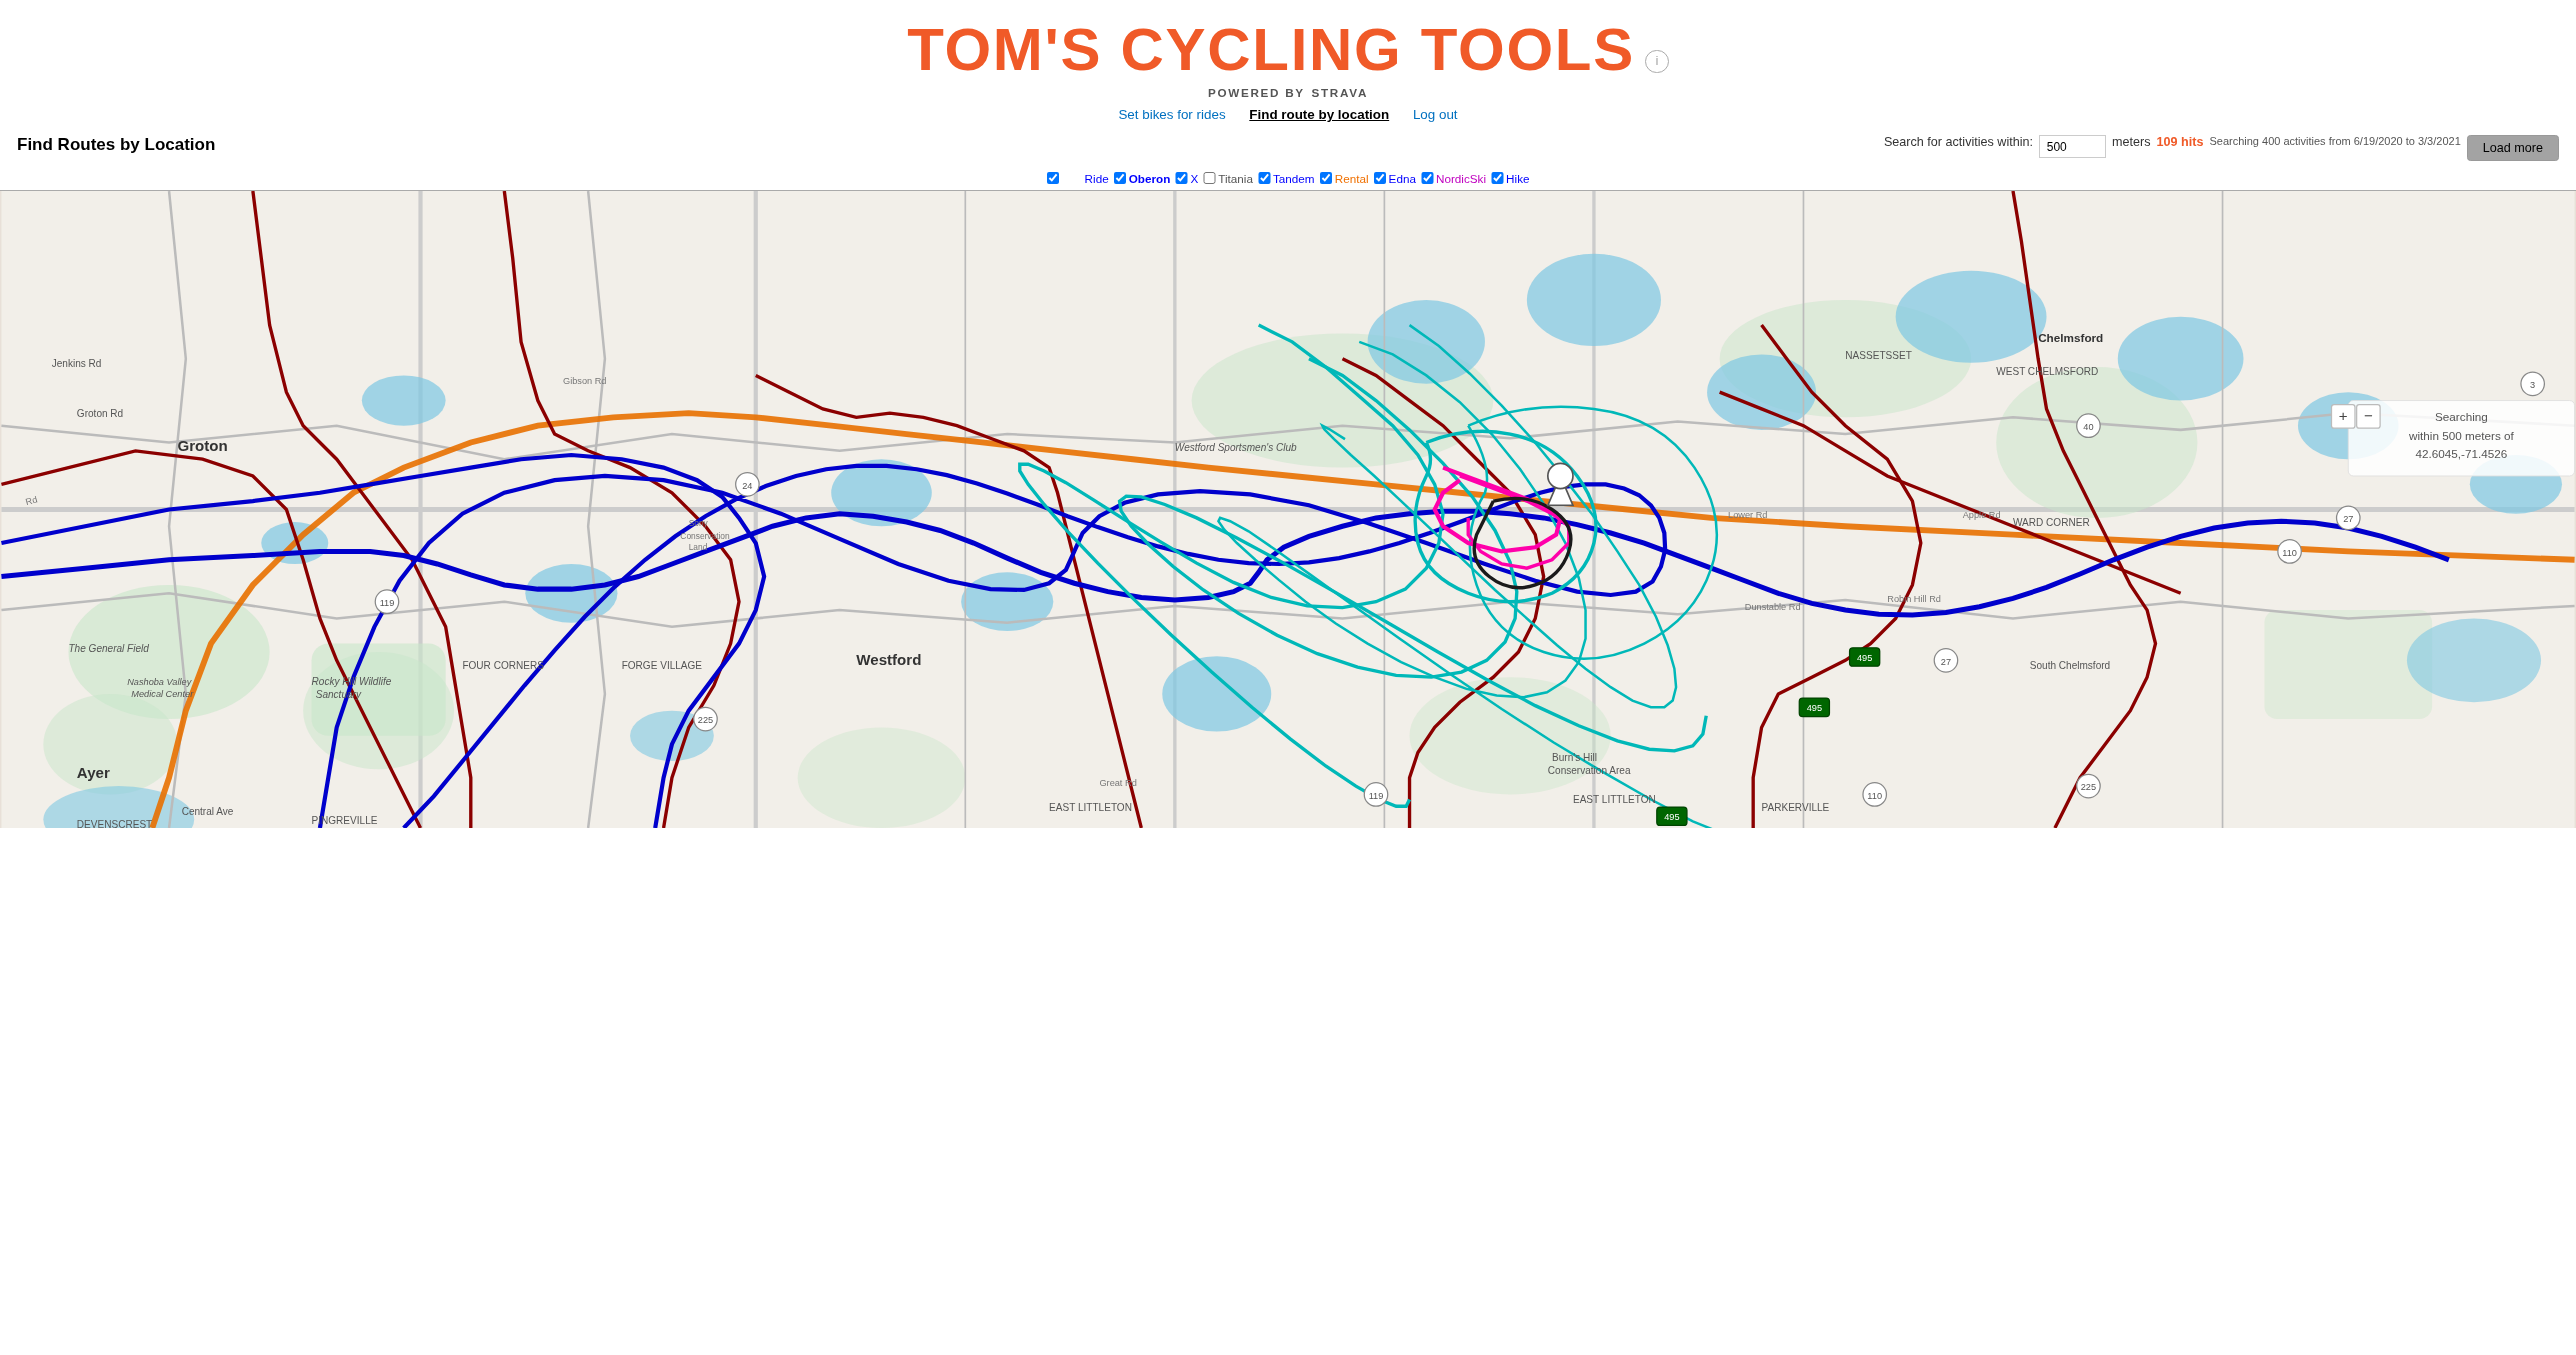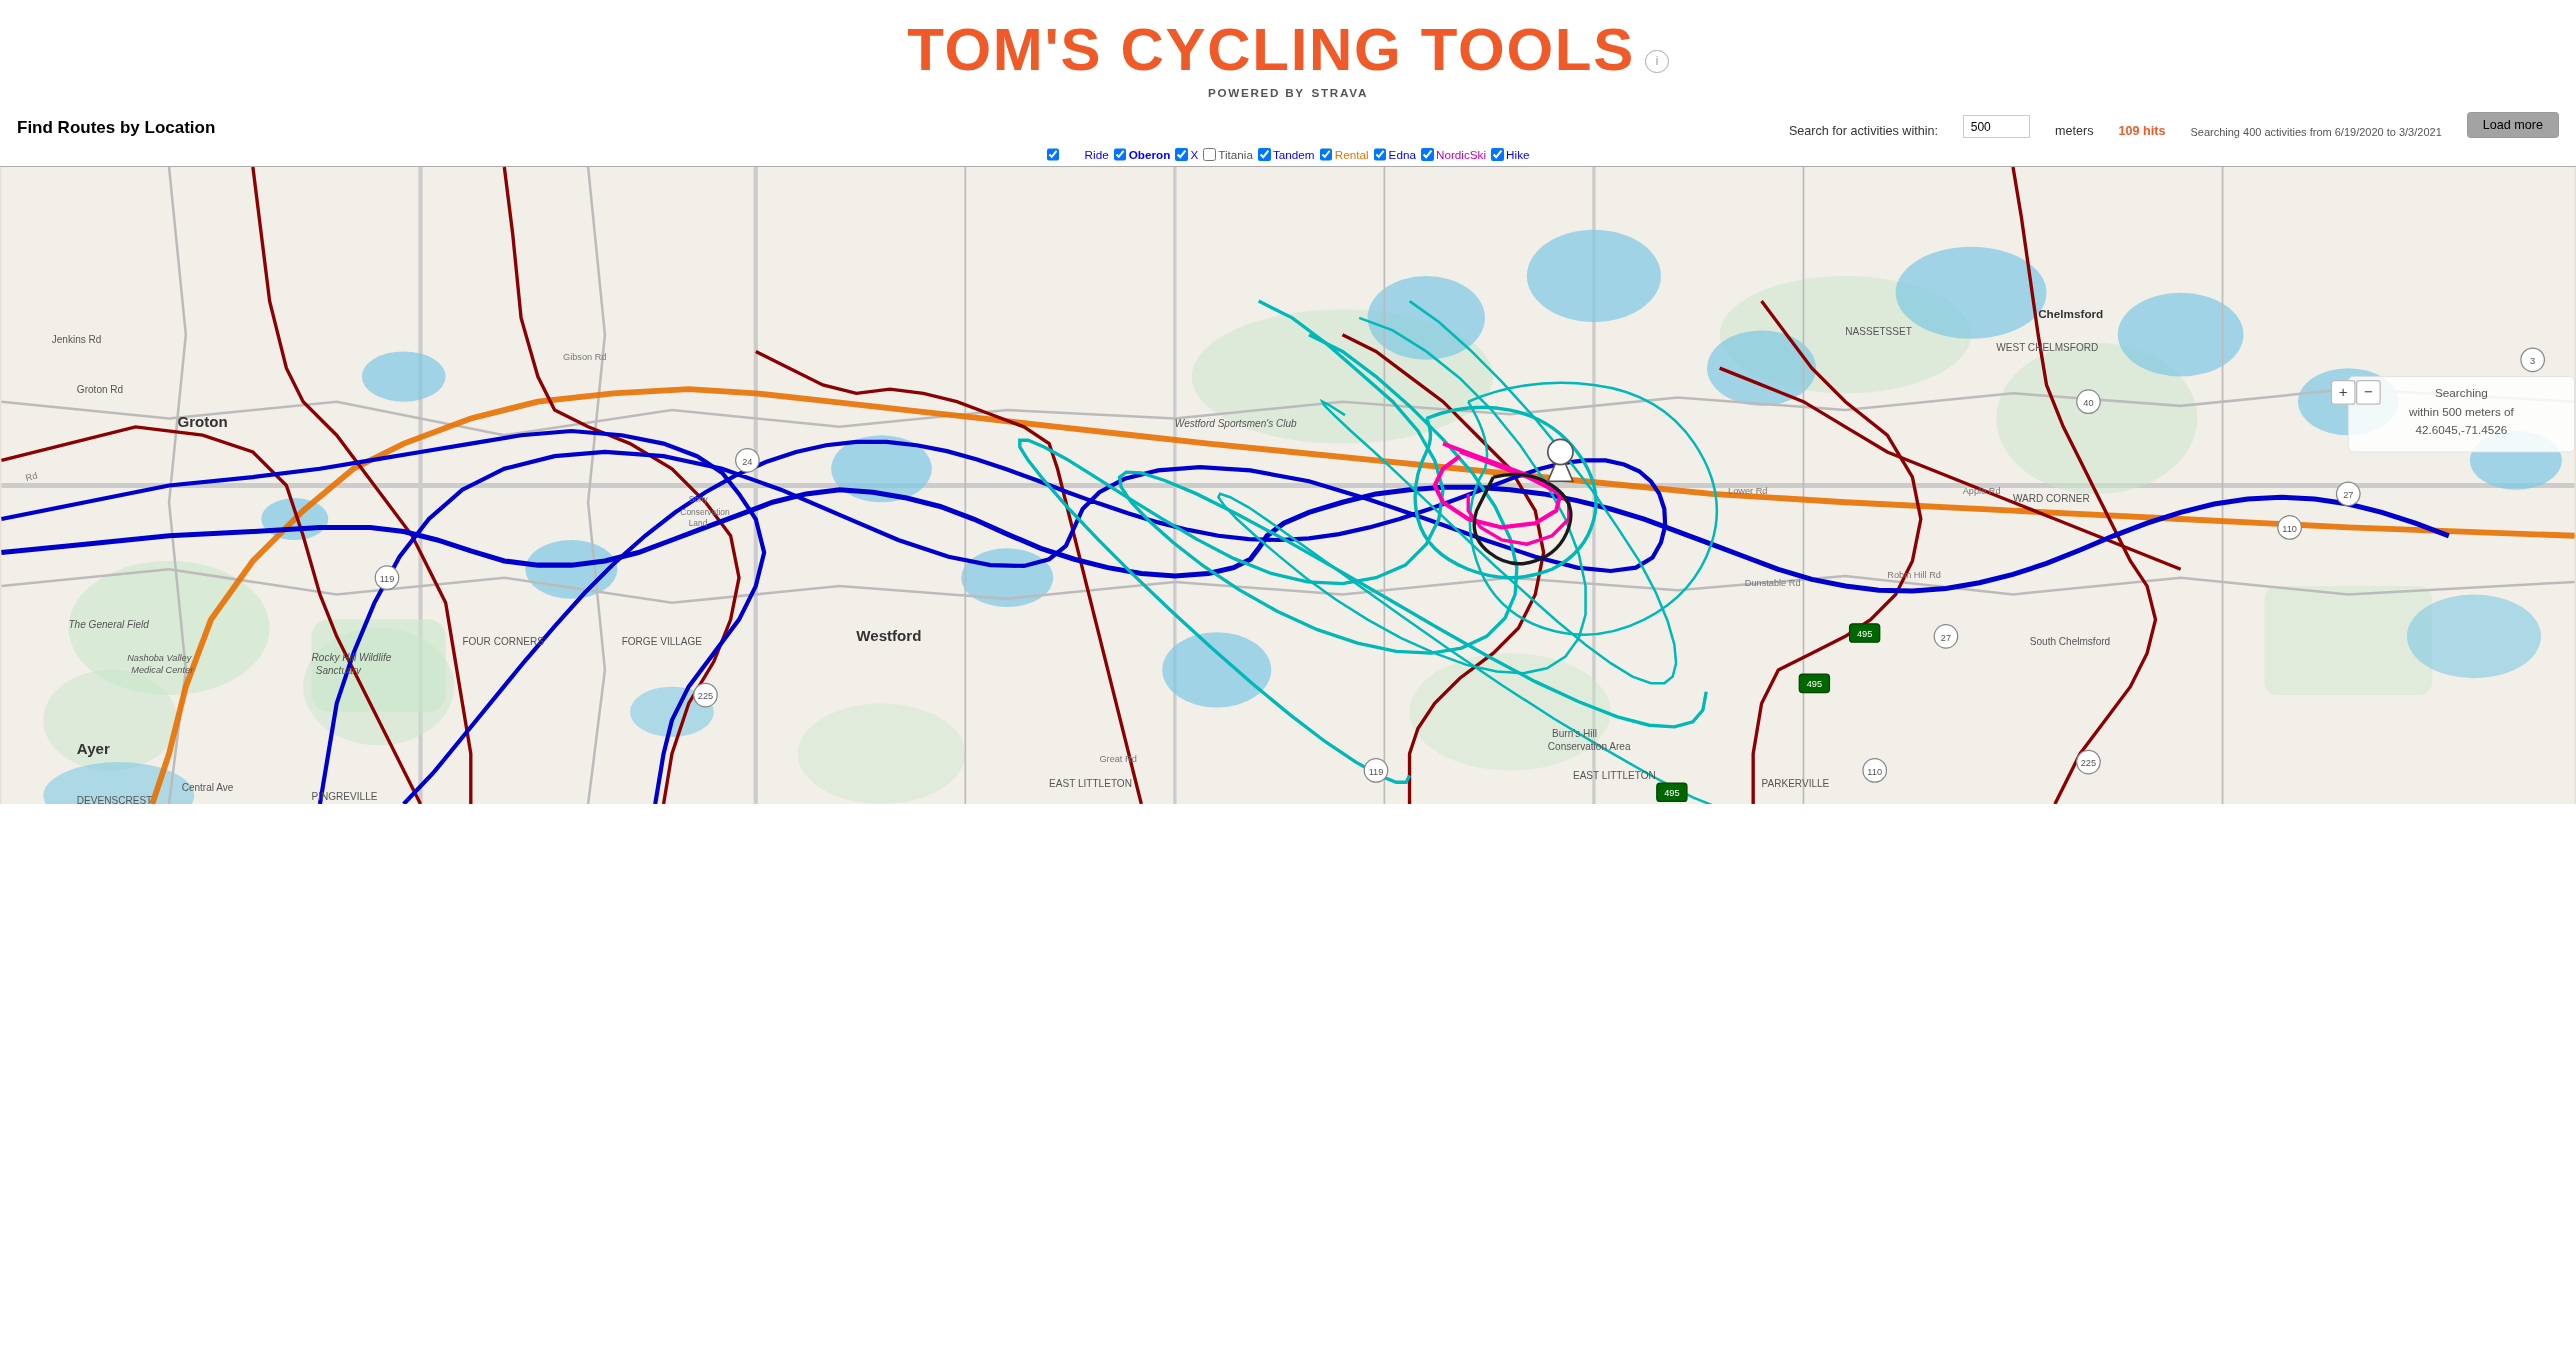--- a/index.html
+++ b/index.html
@@ -9,21 +9,21 @@
     .header { text-align: center; padding: 15px 0 6.7px 0; }
     .header-title { font-size: 60px; font-weight: 900; color: #f05a28; letter-spacing: 1.7px; font-family: 'Arial Black', Arial, sans-serif; display: inline-block; }
     .header-info-icon { display: inline-block; width: 23.5px; height: 23.5px; border: 1.7px solid #aaa; border-radius: 50%; color: #aaa; font-size: 13.4px; text-align: center; line-height: 20px; vertical-align: super; margin-left: 6.7px; cursor: pointer; }
     .powered-by { font-size: 9.2px; color: #999; letter-spacing: 0.8px; margin-top: 1.7px; }
     .powered-by span { font-weight: 900; color: #555; font-size: 11.7px; letter-spacing: 1.7px; }
     .nav-links { margin-top: 8.4px; font-size: 13.4px; }
     .nav-links a { color: #0070c0; text-decoration: none; margin: 0 10px; }
     .nav-links a.active { font-weight: bold; color: #000; text-decoration: underline; }
 
     
-    .toolbar { display: flex; align-items: flex-end; padding: 6.7px 17px; gap: 25px; flex-wrap: wrap; }
+    .toolbar { display: flex; align-items: flex-start; padding: 6.7px 17px; gap: 6px; flex-wrap: wrap; }
     .toolbar-title { font-size: 17px; font-weight: bold; color: #000; white-space: nowrap; }
     .toolbar-search-label { font-size: 12.6px; color: #333; margin-left: auto; white-space: nowrap; }
     .toolbar-input { border: 0.8px solid #ccc; padding: 3.4px 6.7px; font-size: 12px; width: 67px; }
     .toolbar-meters { font-size: 12.6px; color: #333; }
     .toolbar-hits { font-size: 12.6px; color: #f05a28; font-weight: bold; }
     .toolbar-info { font-size: 11px; color: #555; }
     .load-more-btn { padding: 5px 15px; font-size: 12.6px; border: 0.8px solid #999; background: #a3a3a3; border-radius: 3.4px; cursor: pointer; white-space: nowrap; }
 
     
     .filter-row { display: flex; align-items: center; justify-content: center; flex-wrap: wrap; gap: 5px; padding: 3.4px 17px 5px 17px; font-size: 11.7px; }
@@ -49,20 +49,25 @@
 <body>
 
 <div class="header">
   <div>
     <span class="header-title">TOM'S CYCLING TOOLS</span>
     <span class="header-info-icon">i</span>
   </div>
   <div class="powered-by">
     <span>POWERED BY</span>
     &nbsp;<span>STRAVA</span>
+  </div>
+  <div class="nav-links">
+    <a href="#">Set bikes for rides</a>
+    <a href="#" class="active">Find route by location</a>
+    <a href="#">Log out</a>
   </div>
 </div>
 
 <div class="toolbar">
   <span class="toolbar-title">Find Routes by Location</span>
   <span class="toolbar-search-label">Search for activities within:</span>
   <input class="toolbar-input" type="text" value="500" style="">
   <span class="toolbar-meters">meters</span>
   <span class="toolbar-hits">109 hits</span>
   <span class="toolbar-info">Searching 400 activities from 6/19/2020 to 3/3/2021</span>

